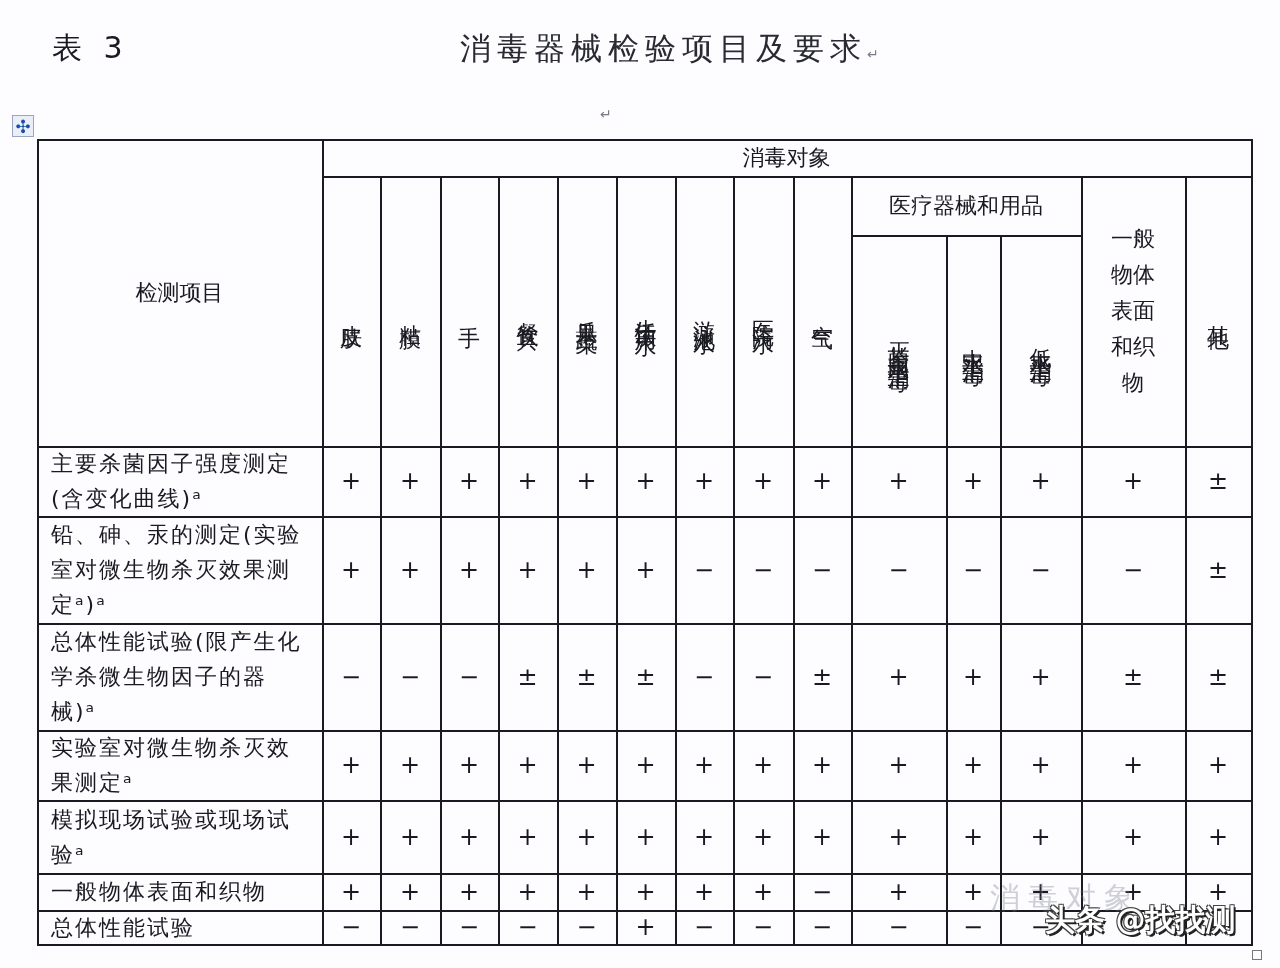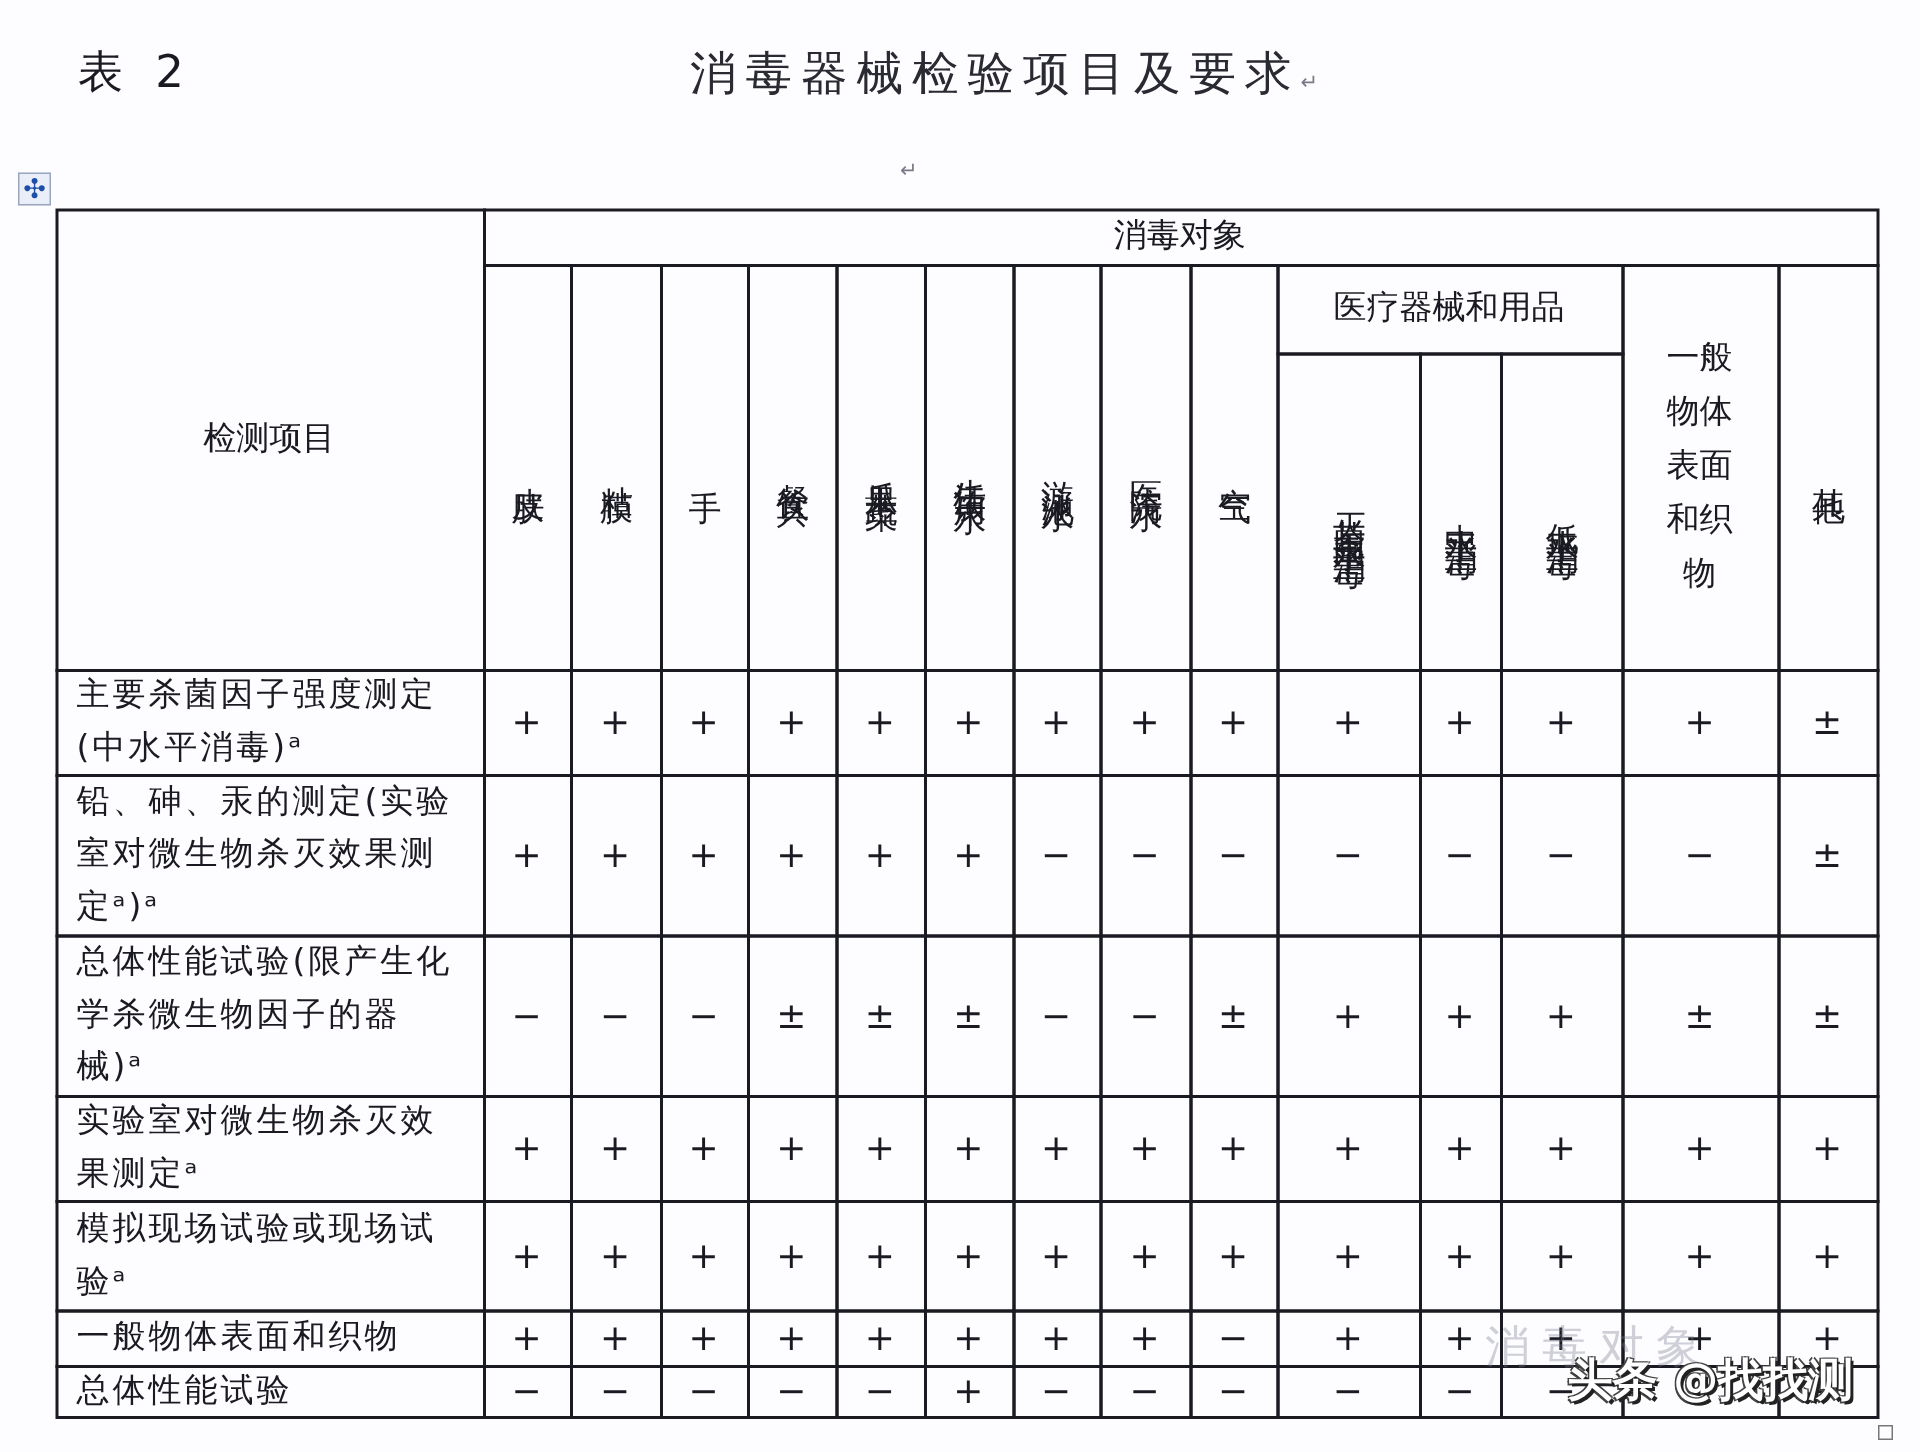--- a/index.html
+++ b/index.html
@@ -17,21 +17,21 @@
   .sym { position:absolute; font-size:24px; text-align:center; line-height:24px; }
   .rowlabel { position:absolute; font-size:22px; line-height:35px; letter-spacing:2px; }
   .watermark-faint { position:absolute; left:990px; top:878px; font-size:30px; color:rgba(120,120,140,0.35); letter-spacing:8px; }
   .watermark { position:absolute; left:1045px; top:900px; font-size:30px; color:#ffffff; font-weight:bold;
                text-shadow:2px 2px 0 #222, -1px -1px 0 #444, 1px -1px 0 #444, -1px 1px 0 #444; }
   .endmark { position:absolute; left:1252px; top:950px; width:8px; height:8px; border:1px solid #777; }
 </style>
 </head>
 <body>
 
-<div class="label-no">表 2</div>
+<div class="label-no">表 3</div>
 <div class="title"><span>消毒器械检验项目及要求</span><span class="pm">↵</span></div>
 <div class="pm para-mark-top">↵</div>
 <div class="move-handle">✣</div>
 
 <div id="table">
     <div class="cell" style="left: 37px; top: 139px; width: 287px; height: 309px;"></div>
     <div class="hdr-text" style="left: 37px; top: 139px; width: 285px; height: 307px; display: flex; align-items: center; justify-content: center;">检测项目</div>
     <div class="cell" style="left: 322px; top: 139px; width: 931px; height: 39px;"></div>
     <div class="hdr-text" style="left: 322px; top: 139px; width: 929px; height: 37px; display: flex; align-items: center; justify-content: center;">消毒对象</div>
     <div class="cell" style="left: 322px; top: 176px; width: 60px; height: 272px;"></div>
@@ -86,21 +86,21 @@
     <div class="hdr-text" style="left: 1083px; top: 180px; width: 100px; height: 262px; display: flex; align-items: center; justify-content: center; font-size: 22px;">
       <span class="" style="display: block; width: 60px; line-height: 36px; text-align: center;">一般物体表面和织物</span>
     </div>
     <div class="cell" style="left: 1185px; top: 176px; width: 68px; height: 272px;"></div>
     <div class="hdr-text" style="left: 1187px; top: 180px; width: 62px; height: 262px; display: flex; align-items: center; justify-content: center; font-size: 22px;">
       <span class="vtext">其他</span>
     </div>
     <div class="cell" style="left: 851px; top: 176px; width: 232px; height: 61px;"></div>
     <div class="hdr-text" style="left: 851px; top: 176px; width: 230px; height: 59px; display: flex; align-items: center; justify-content: center;">医疗器械和用品</div>
     <div class="cell" style="left: 37px; top: 446px; width: 287px; height: 72px;"></div>
-    <div class="rowlabel" style="left: 51px; top: 448px; width: 261px; height: 66px; display: flex; align-items: center;">主要杀菌因子强度测定(中水平消毒)ᵃ</div>
+    <div class="rowlabel" style="left: 51px; top: 448px; width: 261px; height: 66px; display: flex; align-items: center;">主要杀菌因子强度测定(含变化曲线)ᵃ</div>
     <div class="cell" style="left: 322px; top: 446px; width: 60px; height: 72px;"></div>
     <div class="sym" style="left: 322px; width: 58px; top: 469px;">+</div>
     <div class="cell" style="left: 380px; top: 446px; width: 62px; height: 72px;"></div>
     <div class="sym" style="left: 380px; width: 60px; top: 469px;">+</div>
     <div class="cell" style="left: 440px; top: 446px; width: 60px; height: 72px;"></div>
     <div class="sym" style="left: 440px; width: 58px; top: 469px;">+</div>
     <div class="cell" style="left: 498px; top: 446px; width: 61px; height: 72px;"></div>
     <div class="sym" style="left: 498px; width: 59px; top: 469px;">+</div>
     <div class="cell" style="left: 557px; top: 446px; width: 61px; height: 72px;"></div>
     <div class="sym" style="left: 557px; width: 59px; top: 469px;">+</div>

